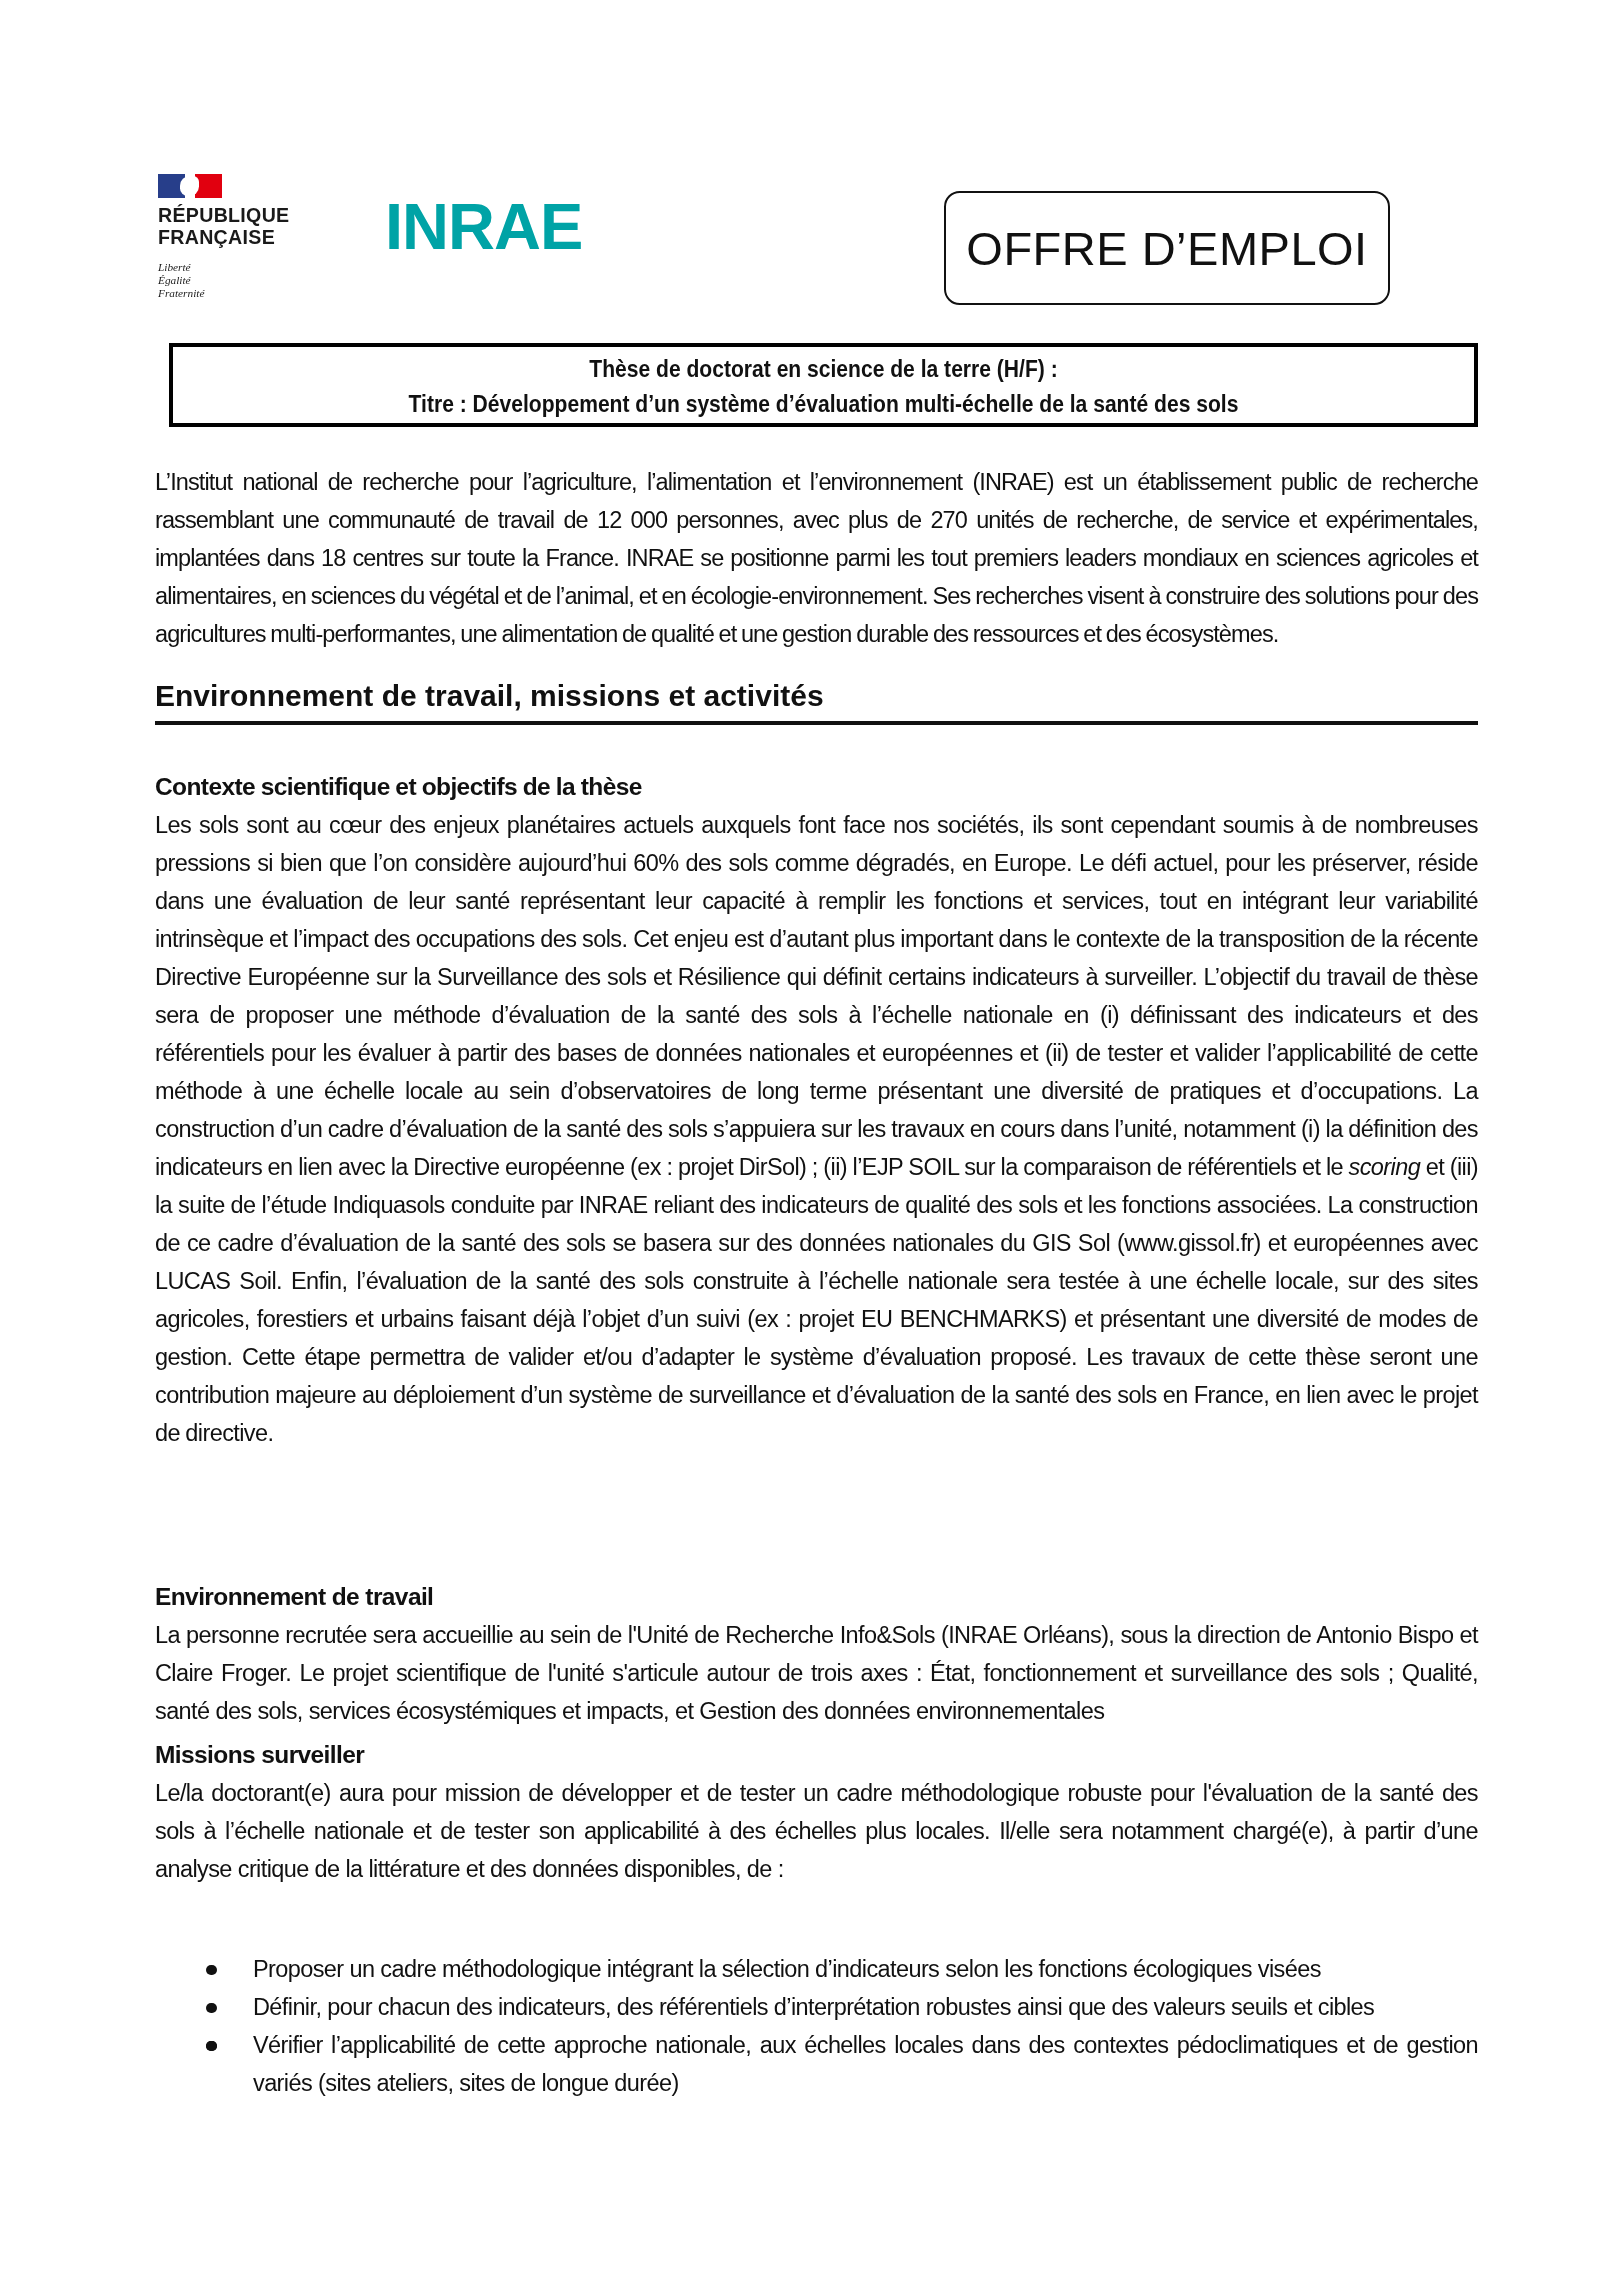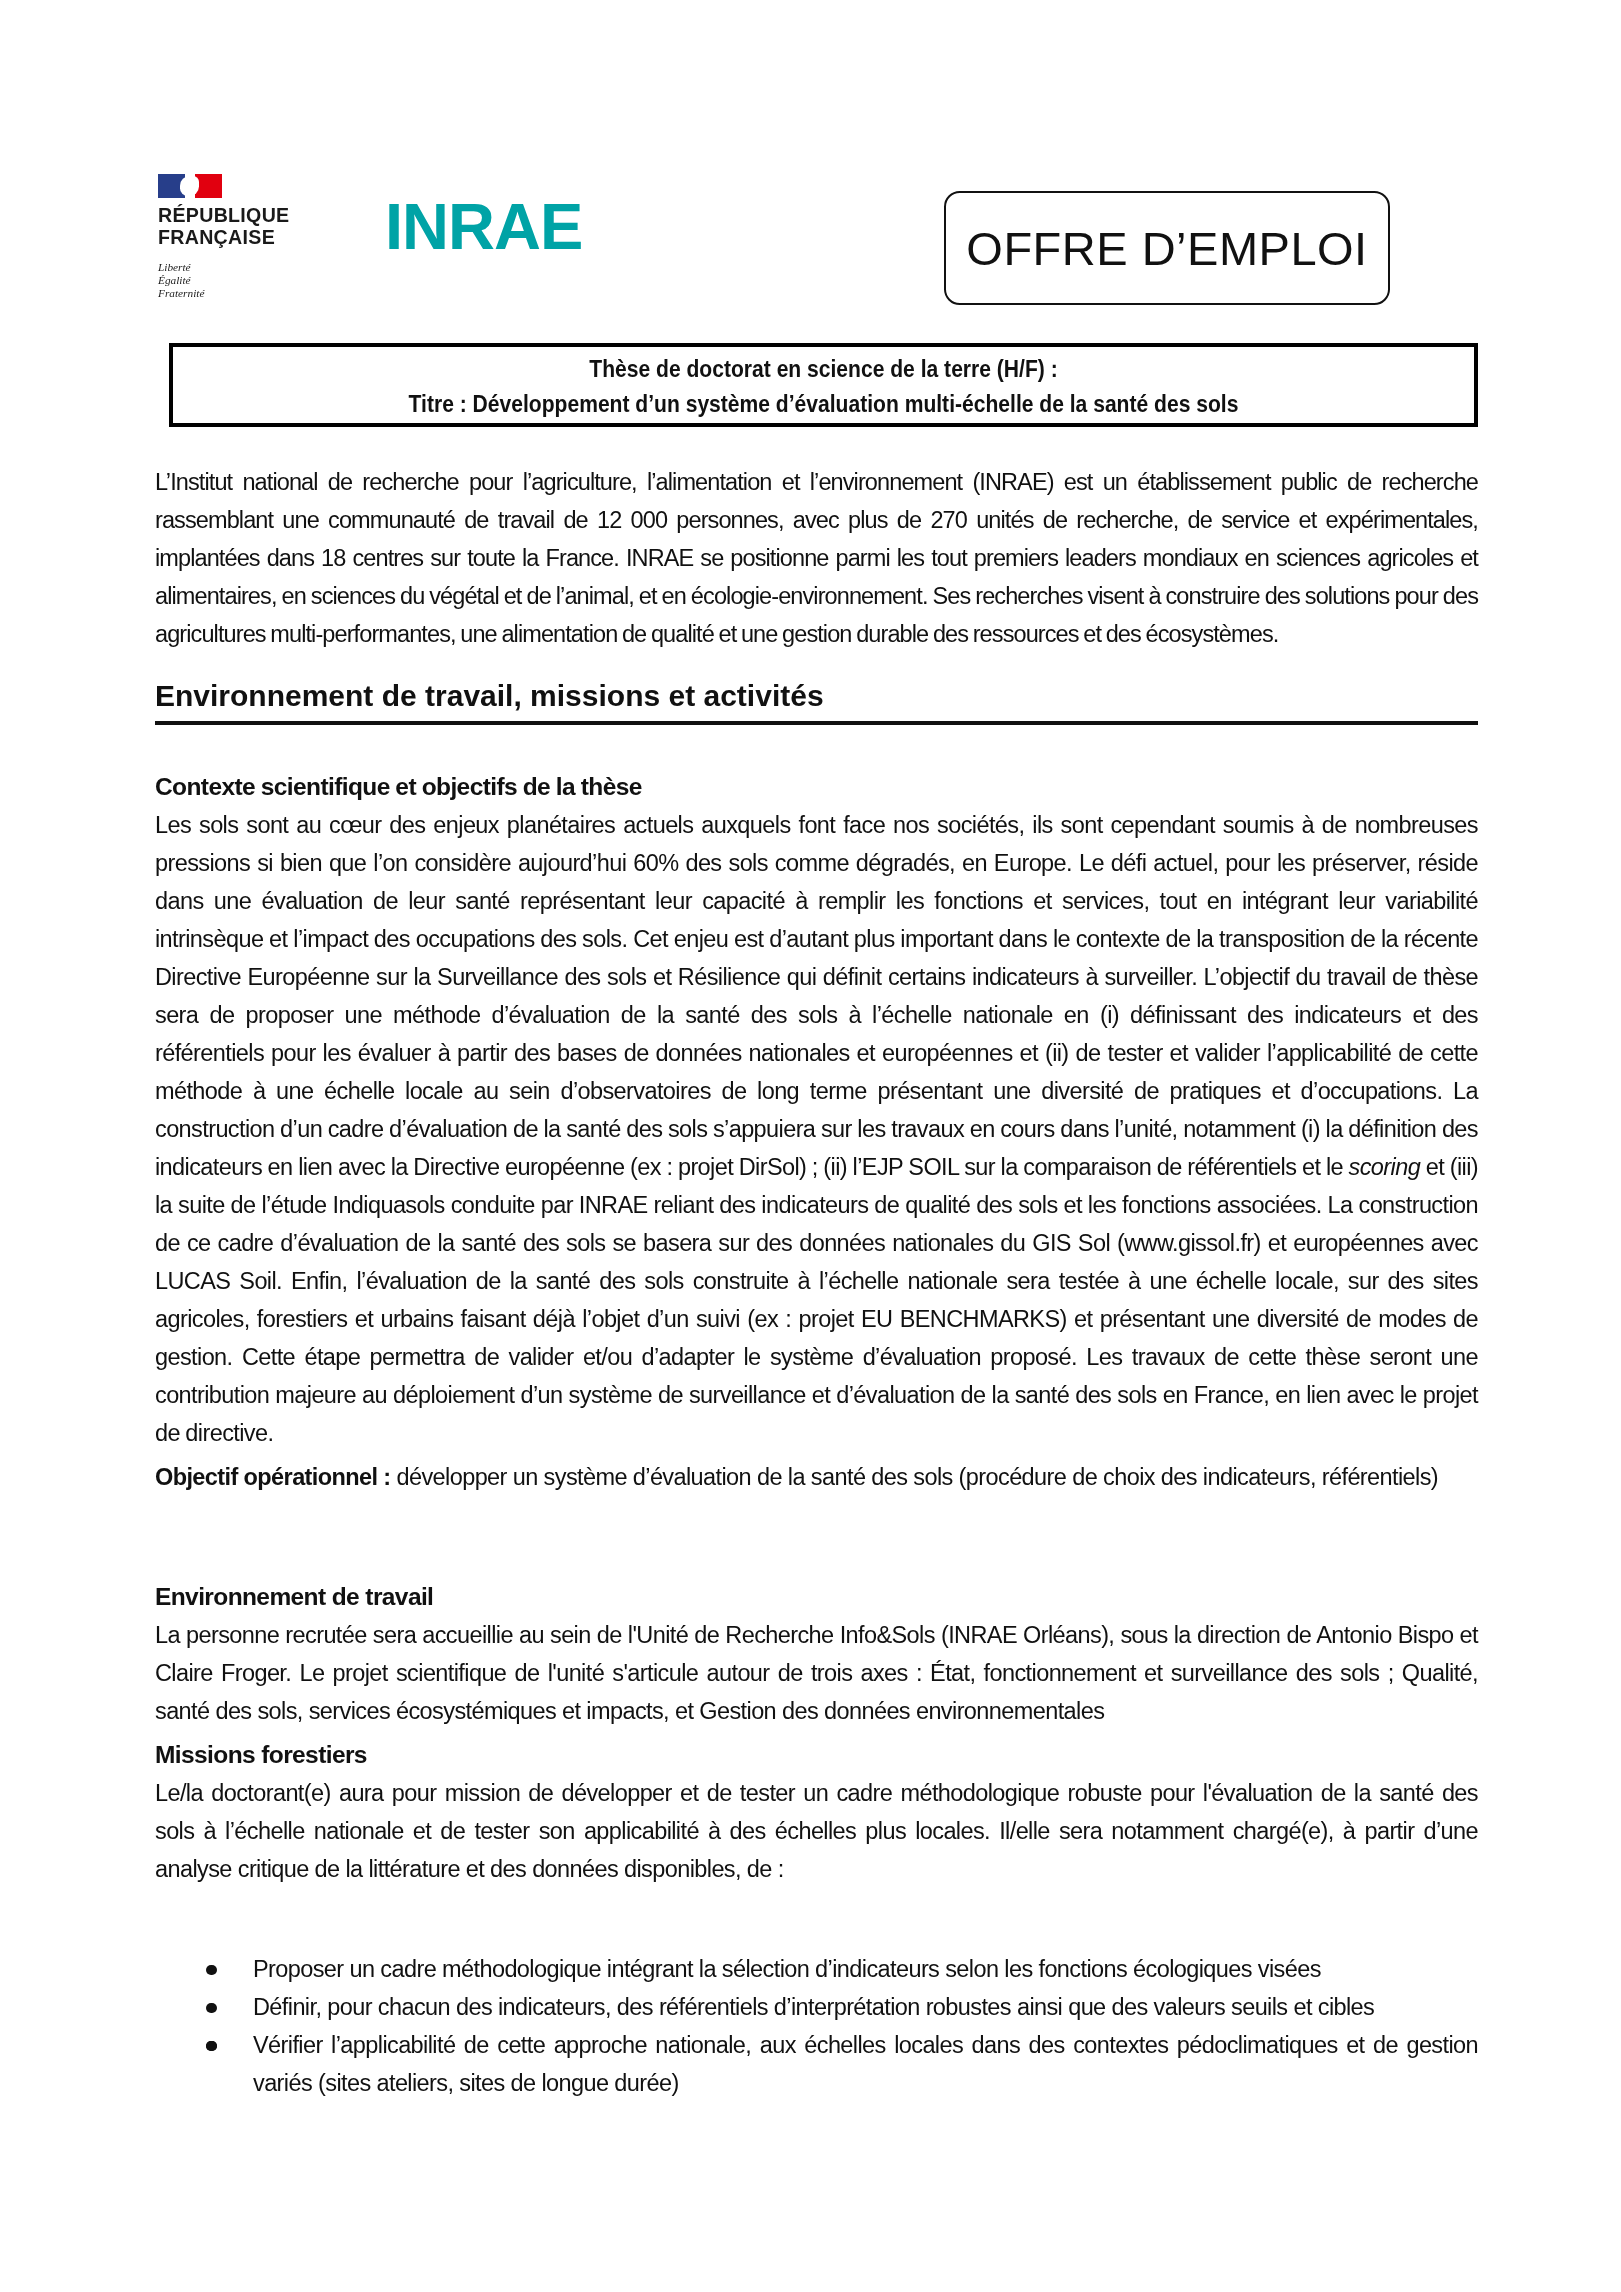--- a/index.html
+++ b/index.html
@@ -96,31 +96,28 @@
   </div>
 
   <div class="section-heading">Environnement de travail, missions et activités</div>
   <div class="section-rule"></div>
 
   <div class="text-block context">
     <div class="sub-heading">Contexte scientifique et objectifs de la thèse</div>
     <p><span>Les sols sont au cœur des enjeux planétaires actuels auxquels font face nos sociétés, ils sont cependant soumis à de nombreuses pressions si bien que l’on considère aujourd’hui 60% des sols comme dégradés, en Europe. Le défi actuel, pour les préserver, réside dans une évaluation de leur santé représentant leur capacité à remplir les fonctions et services, tout en intégrant leur variabilité intrinsèque et l’impact des occupations des sols. Cet enjeu est d’autant plus important dans le contexte de la transposition de la récente Directive Européenne sur la Surveillance des sols et Résilience qui définit certains indicateurs à surveiller. L’objectif du travail de thèse sera de proposer une méthode d’évaluation de la santé des sols à l’échelle nationale en (i) définissant des indicateurs et des référentiels pour les évaluer à partir des bases de données nationales et européennes et (ii) de tester et valider l’applicabilité de cette méthode à une échelle locale au sein d’observatoires de long terme présentant une diversité de pratiques et d’occupations. La construction d’un cadre d’évaluation de la santé des sols s’appuiera sur les travaux en cours dans l’unité, notamment (i) la définition des indicateurs en lien avec la Directive européenne (ex : projet DirSol) ; (ii) l’EJP SOIL sur la comparaison de référentiels et le </span><em>scoring</em><span> et (iii) la suite de l’étude Indiquasols conduite par INRAE reliant des indicateurs de qualité des sols et les fonctions associées. La construction de ce cadre d’évaluation de la santé des sols se basera sur des données nationales du GIS Sol (www.gissol.fr) et européennes avec LUCAS Soil. Enfin, l’évaluation de la santé des sols construite à l’échelle nationale sera testée à une échelle locale, sur des sites agricoles, forestiers et urbains faisant déjà l’objet d’un suivi (ex : projet EU BENCHMARKS) et présentant une diversité de modes de gestion. Cette étape permettra de valider et/ou d’adapter le système d’évaluation proposé. Les travaux de cette thèse seront une contribution majeure au déploiement d’un système de surveillance et d’évaluation de la santé des sols en France, en lien avec le projet de directive.</span></p>
   </div>
 
-  <div class="text-block objective">
-    <p><b>Objectif opérationnel :</b><span> développer un système d’évaluation de la santé des sols (procédure de choix des indicateurs, référentiels)</span></p>
-  </div>
 
   <div class="text-block environment">
     <div class="sub-heading">Environnement de travail</div>
     <p>La personne recrutée sera accueillie au sein de l'Unité de Recherche Info&amp;Sols (INRAE Orléans), sous la direction de Antonio Bispo et Claire Froger. Le projet scientifique de l'unité s'articule autour de trois axes : État, fonctionnement et surveillance des sols ; Qualité, santé des sols, services écosystémiques et impacts, et Gestion des données environnementales</p>
   </div>
 
   <div class="text-block missions">
-    <div class="sub-heading">Missions forestiers</div>
+    <div class="sub-heading">Missions surveiller</div>
     <p>Le/la doctorant(e) aura pour mission de développer et de tester un cadre méthodologique robuste pour l'évaluation de la santé des sols à l’échelle nationale et de tester son applicabilité à des échelles plus locales. Il/elle sera notamment chargé(e), à partir d’une analyse critique de la littérature et des données disponibles, de :</p>
   </div>
 
   <div class="bullets">
     <div class="bullet-item">
       <span class="bullet-dot"></span>
       <span>Proposer un cadre méthodologique intégrant la sélection d’indicateurs selon les fonctions écologiques visées</span>
     </div>
     <div class="bullet-item">
       <span class="bullet-dot"></span>

